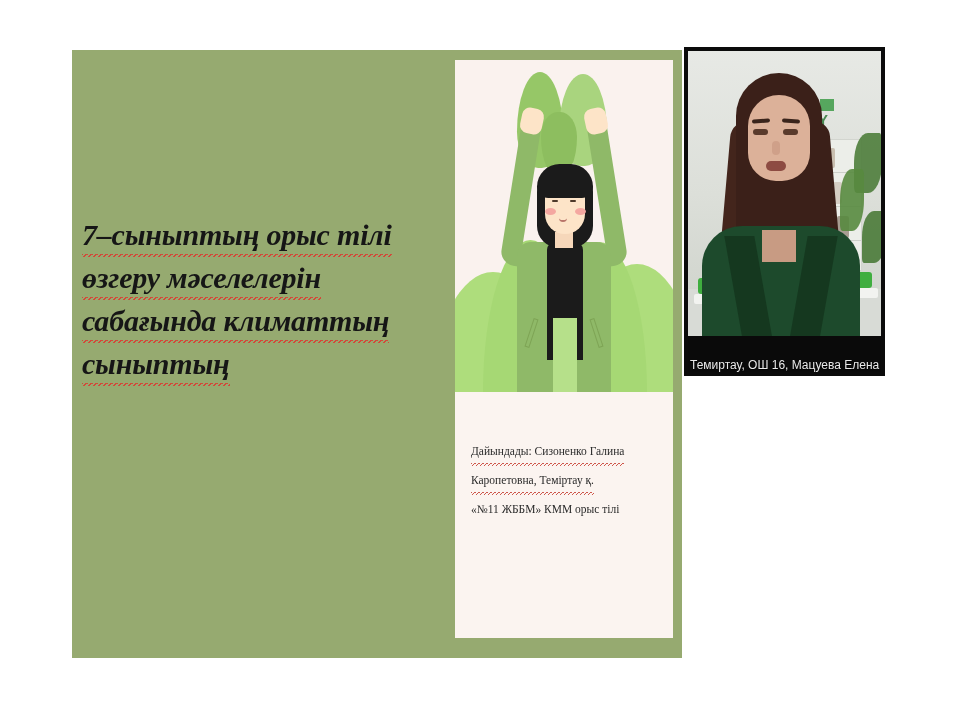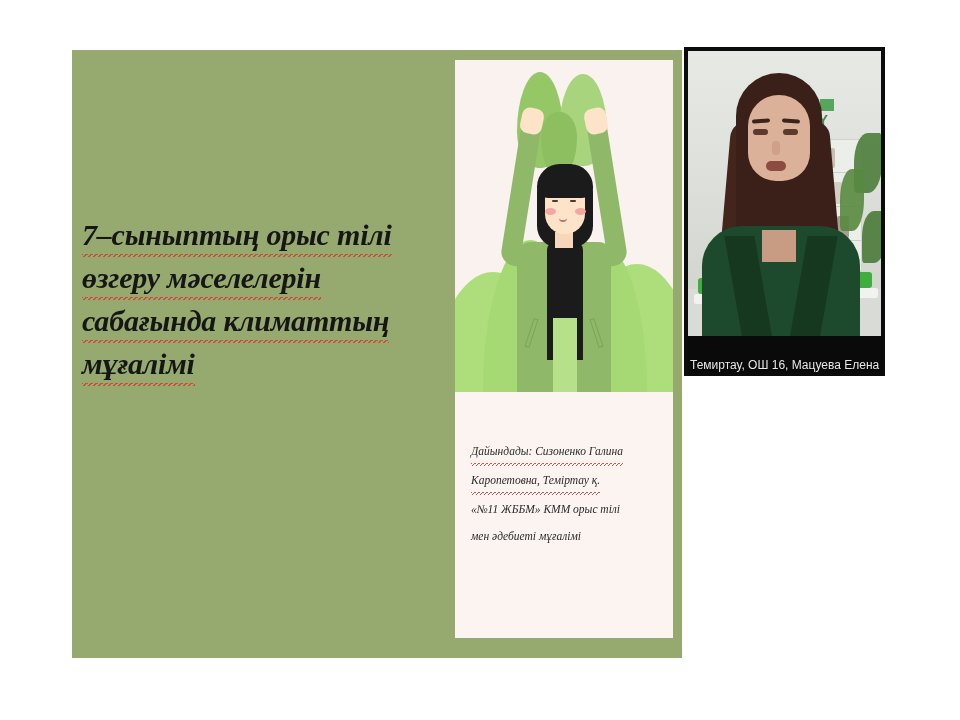--- a/index.html
+++ b/index.html
@@ -55,21 +55,20 @@
     font-style: italic;
   }
 
   
   #poster {
     position: absolute;
     left: 383px; top: 10px;
     width: 218px; height: 578px;
     background: #fbf4f0;
     overflow: hidden;
-    font-style: italic;
   }
   #illus {
     position: relative;
     width: 100%; height: 332px;
     background: #faf2ee;
     overflow: hidden;
   }
   
   .hill {
     position: absolute; bottom: 0;
@@ -350,21 +349,21 @@
 <body>
 
 <div id="stage">
 
   <div id="slide">
 
     <div id="title-block">
       <span class="title-line"><span class="sp">7–сыныптың орыс тілі</span></span>
       <span class="title-line"><span class="sp">өзгеру мәселелерін</span></span>
       <span class="title-line"><span class="sp">сабағында климаттың</span></span>
-      <span class="title-line"><span class="sp">мұғалімі</span></span>
+      <span class="title-line"><span class="sp">сыныптың</span></span>
     </div>
 
     <div id="poster">
 
       <div id="illus">
         <div class="hill l"></div>
         <div class="hill r"></div>
         <div class="hill l2"></div>
         <div class="hill r2"></div>
 
@@ -392,21 +391,20 @@
         <div class="cheek r"></div>
         <div class="eye l"></div>
         <div class="eye r"></div>
         <div class="mouth"></div>
       </div>
 
       <div id="poster-text">
         <div class="ptxt"><span class="sp2">Дайындады: Сизоненко Галина</span></div>
         <div class="ptxt"><span class="sp2">Каропетовна, Теміртау қ.</span></div>
         <div class="ptxt">«№11 ЖББМ» КММ орыс тілі</div>
-        <div class="ptxt">мен әдебиеті мұғалімі</div>
       </div>
 
     </div>
   </div>
 
   <div id="video">
     <div id="vid-inner">
 
       <div class="wall"></div>
       <div class="wall-logy">LOGY</div>

